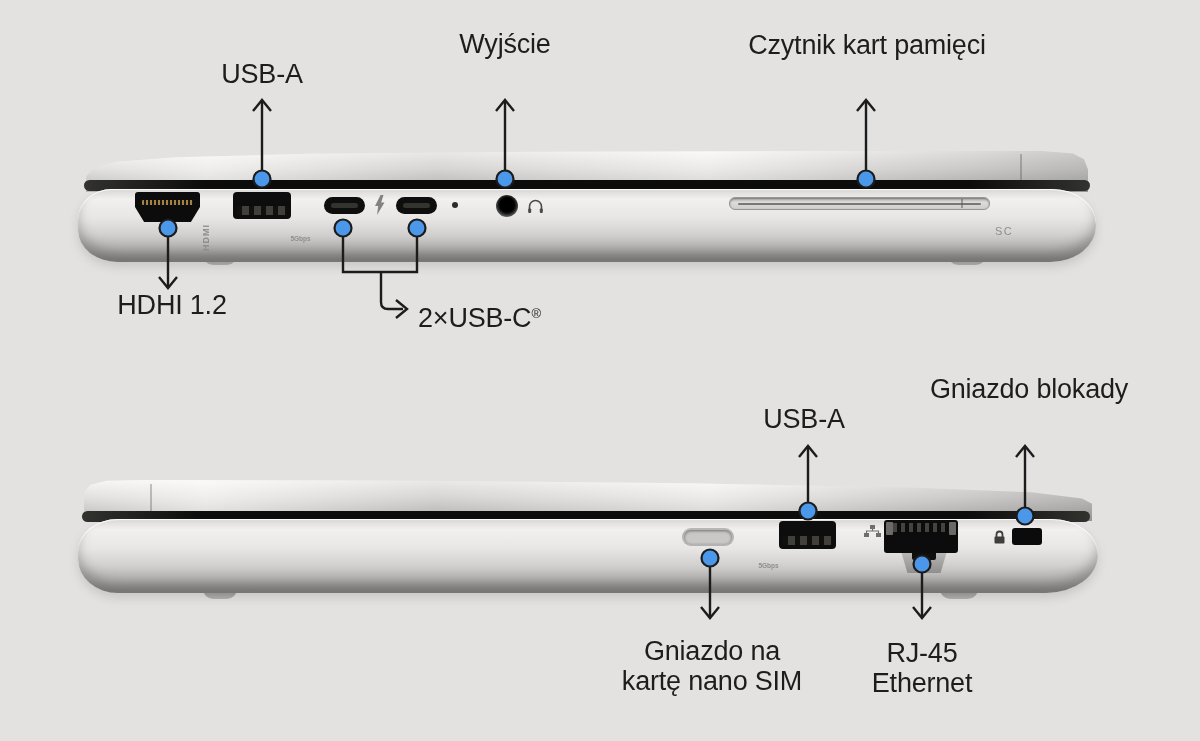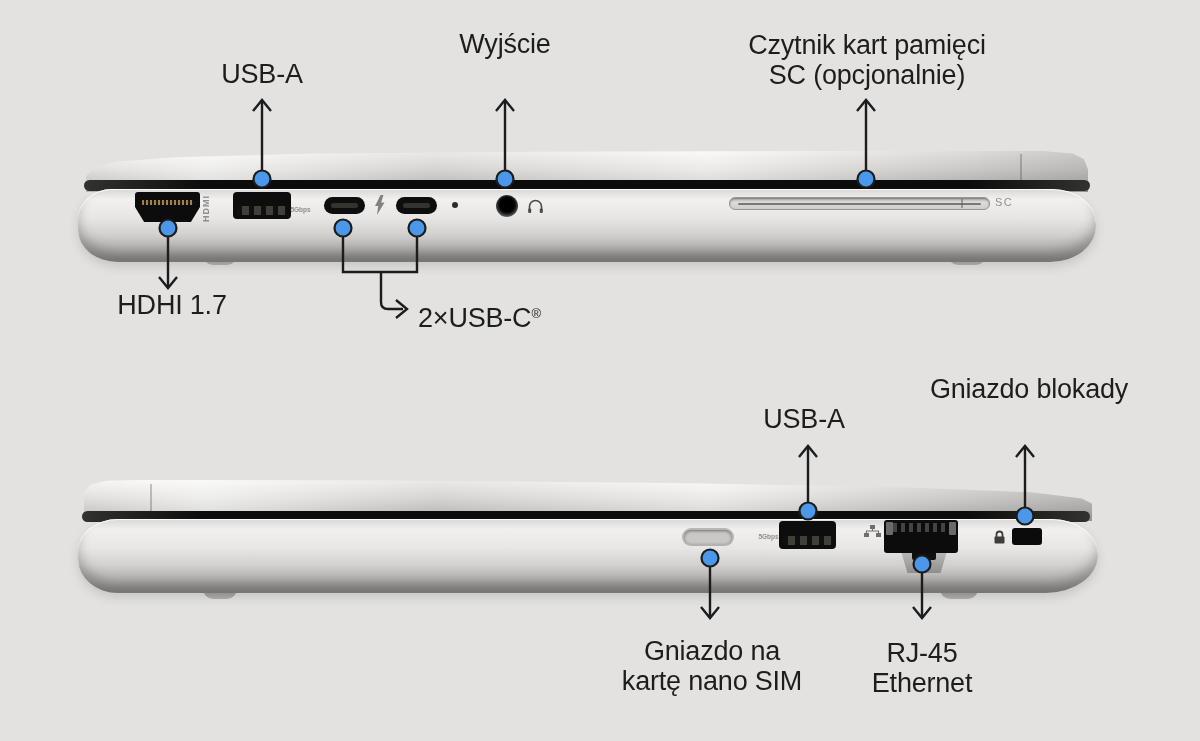--- a/index.html
+++ b/index.html
@@ -40,21 +40,21 @@
   .usba{background:#0d0d0d;border-radius:4px;}
   .usba-tongue{position:absolute;left:4px;right:4px;bottom:4px;height:9px;border-radius:1px;
         background:#403f3a;
         background-image:repeating-linear-gradient(90deg,rgba(0,0,0,.75) 0 5px,transparent 5px 12px);}
   .usbc{background:#0e0e0e;border-radius:8.5px;}
   .usbc-inner{position:absolute;left:7px;right:7px;top:50%;height:5px;margin-top:-2.5px;
         background:#34342f;border-radius:2.5px;}
   .jack{border-radius:50%;
         background:radial-gradient(circle at 50% 45%,#000 0 44%,#1c1c1c 54%,#4f4f4d 68%,
           #8d8d8b 84%,#b5b4b2 100%);}
-  .marking{position:absolute;color:#8f8e8c;z-index:2;}
+  .marking{position:absolute;color:#8f8e8c;z-index:2;margin-top:29px;}
   .marking-vert{writing-mode:vertical-rl;transform:rotate(180deg);font-size:9px;font-weight:bold;
         letter-spacing:1px;}
   .speed{font-size:6.5px;font-weight:bold;text-align:center;line-height:7px;
         display:flex;align-items:center;justify-content:center;}
   .sc-slot{border:1.5px solid #97968f;border-radius:6px;
         background:linear-gradient(180deg,#b5b4b2,#dddcda 40%,#cfcecc);
         box-shadow:inset 0 1px 2px rgba(0,0,0,.35);}
   .sc-inner{position:absolute;left:8px;right:8px;top:50%;height:2px;margin-top:-1px;
         background:rgba(40,40,38,.55);border-radius:1px;}
   .sc-divider{position:absolute;right:26px;top:1px;bottom:1px;width:2px;background:rgba(90,90,88,.5);}
@@ -77,24 +77,23 @@
 <div class="canvas">
 
   <div class="callout-label centered" style="left:262px;top:59px;">
     <div>USB-A</div>
   </div>
   <div class="callout-label centered" style="left:505px;top:29px;">
     <div>Wyjście</div>
   </div>
   <div class="callout-label centered" style="left:867px;top:30px;">
     <div>Czytnik kart pamięci</div>
-    <div>SC (opcjonalnie)</div>
   </div>
   <div class="callout-label centered" style="left:172px;top:290px;">
-    <div>HDHI 1.7</div>
+    <div>HDHI 1.2</div>
   </div>
   <div class="callout-label" style="left:418px;top:299px;text-align:left;">
     <span>2×USB-C</span><sup>®</sup>
   </div>
 
   <div>
     <div class="foot" style="left:203px;top:252px;width:34px;height:13px;"></div>
     <div class="foot" style="left:948px;top:252px;width:38px;height:13px;"></div>
     <div class="lid lid-top" style="left:86px;top:151px;width:1002px;height:41px;"></div>
     <div class="seam" style="left:1020px;top:154px;height:30px;"></div>

